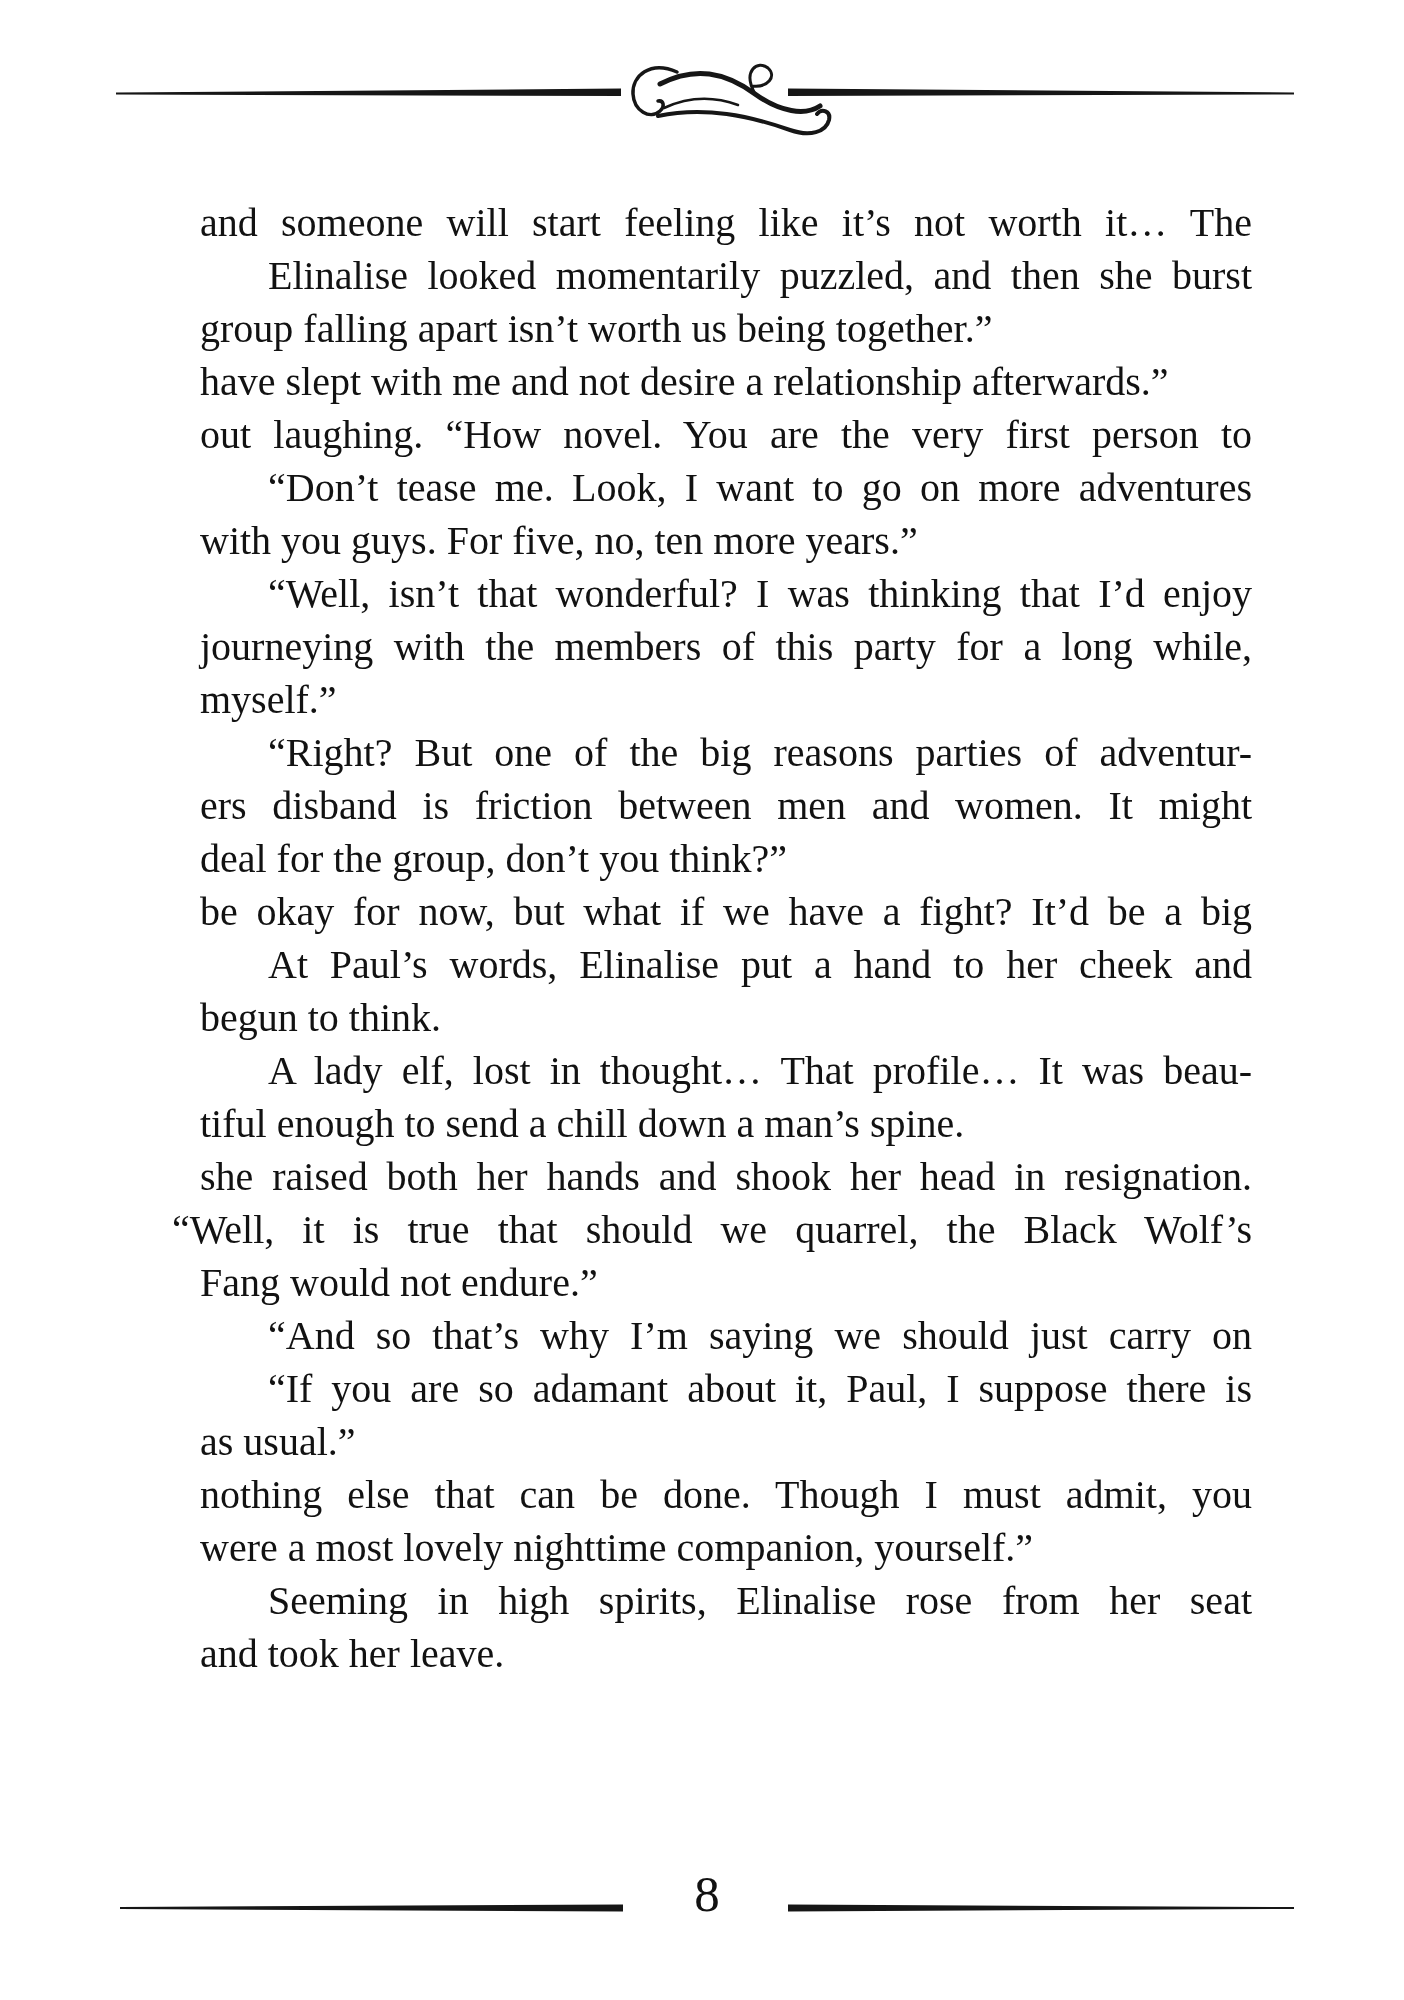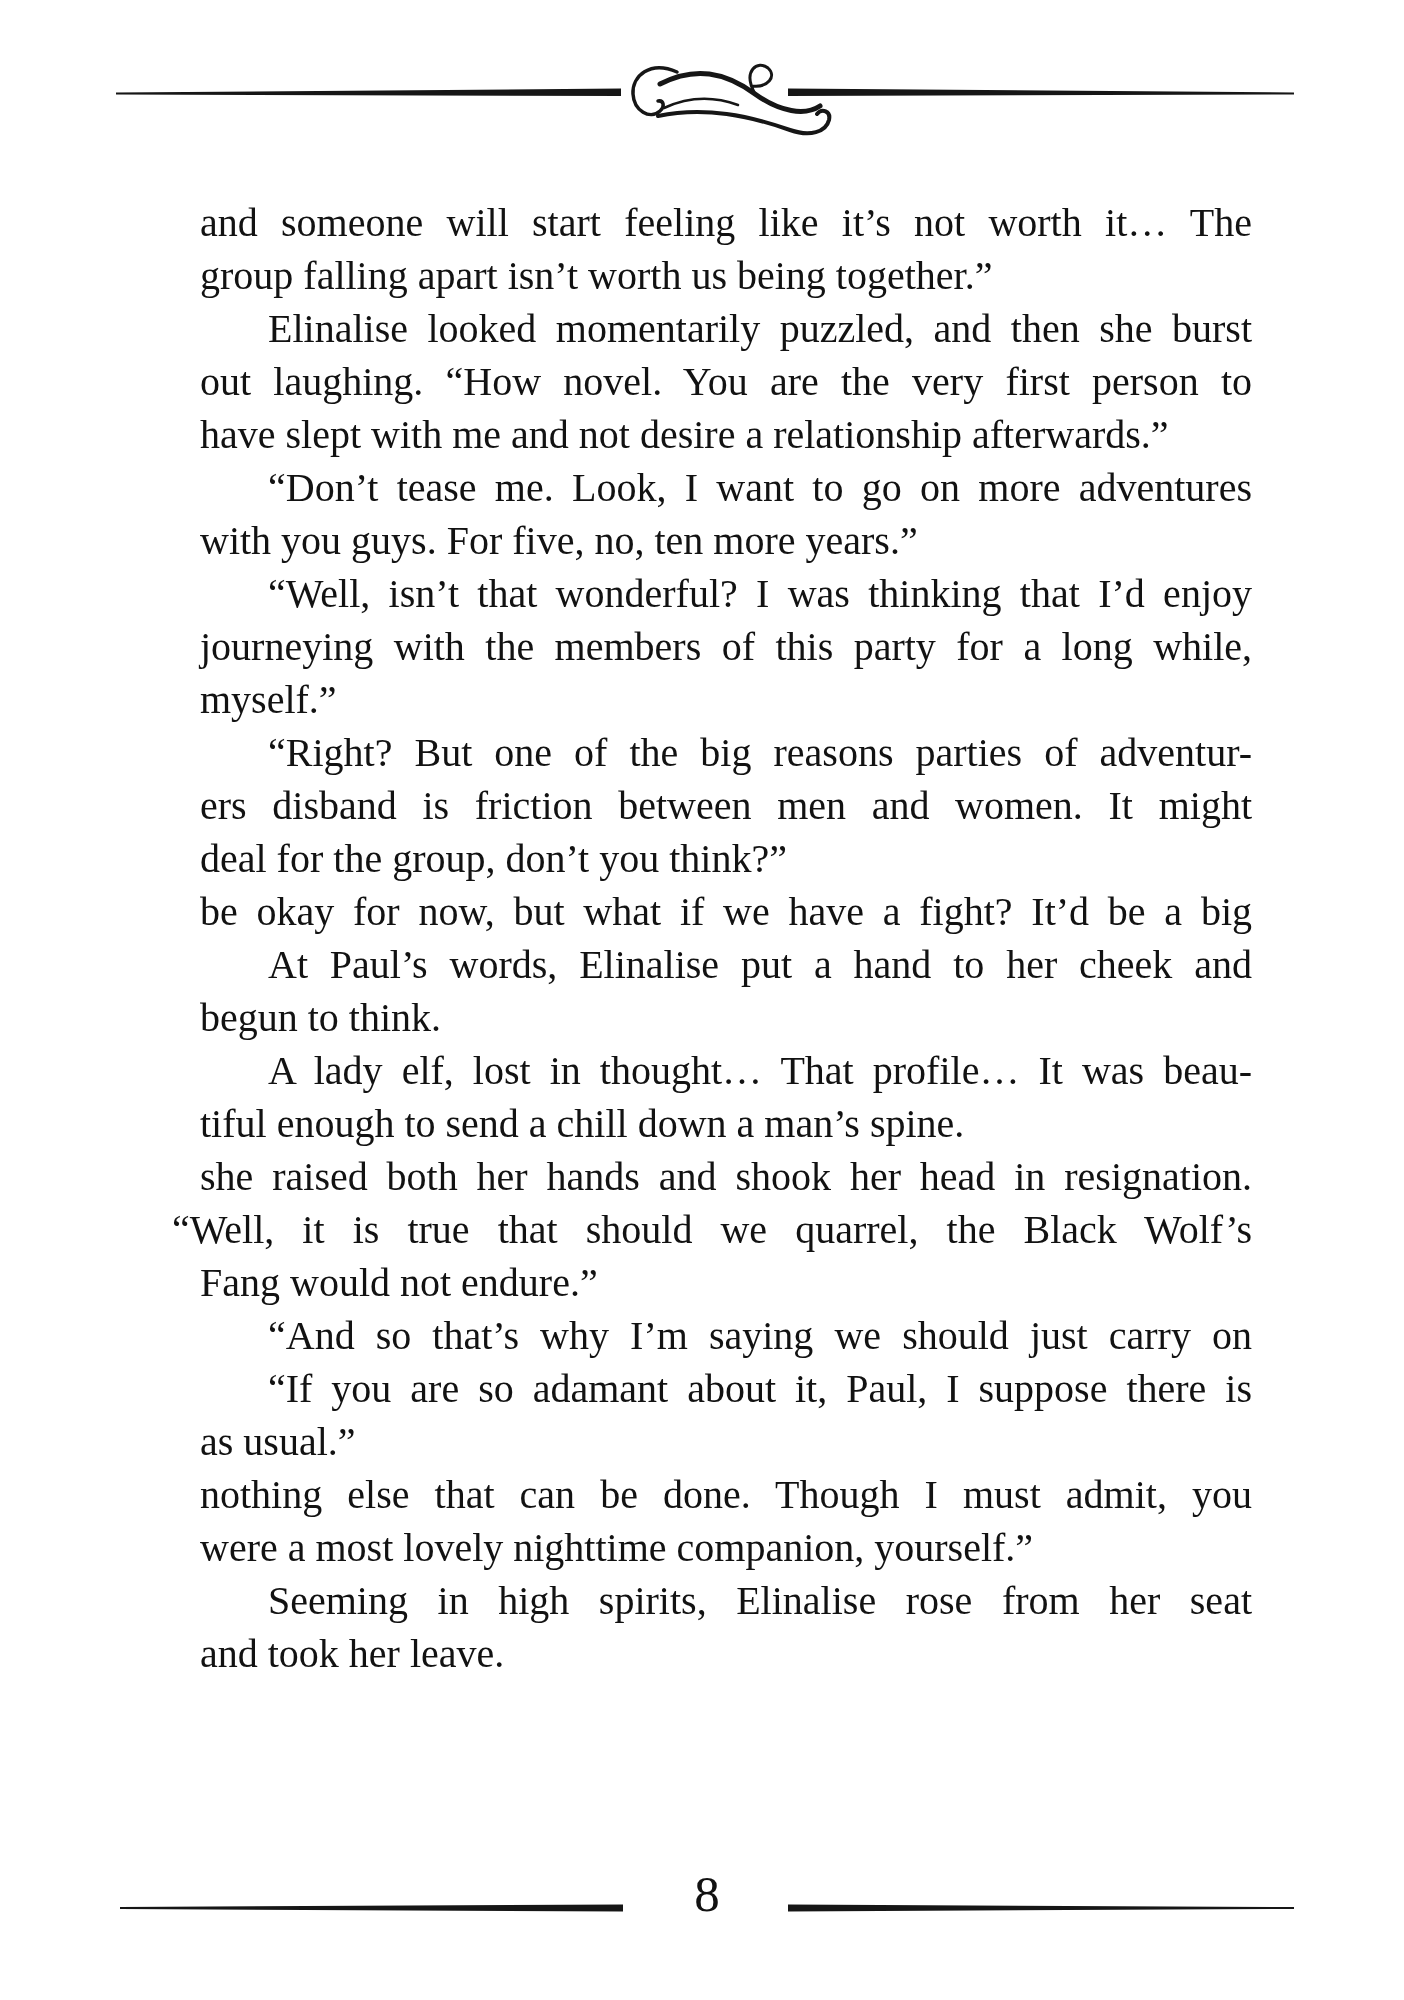--- a/index.html
+++ b/index.html
@@ -62,24 +62,24 @@
       <path d="M 30,20 C 65,2 95,8 125,30 C 150,48 175,52 190,42" stroke-width="5"></path>
       <path d="M 47,8 C 20,-4 2,12 3,30 C 4,47 20,56 30,47 C 35,43 34,36 28,37" stroke-width="3.5"></path>
       <path d="M 125,30 C 112,6 128,-4 138,4 C 147,12 138,24 122,22" stroke-width="3"></path>
       <path d="M 28,52 C 75,42 120,52 160,66 C 180,73 196,68 199,56 C 201,47 192,44 187,50" stroke-width="4"></path>
       <path d="M 34,44 C 60,32 86,33 108,41" stroke-width="2.5"></path>
     </g>
   </svg>
 
   <div class="text-block">
       <div class="line j">and someone will start feeling like it’s not worth it… The</div>
+      <div class="line j" style="padding-left: 68px;">Elinalise looked momentarily puzzled, and then she burst</div>
       <div class="line l">group falling apart isn’t worth us being together.”</div>
-      <div class="line j" style="padding-left: 68px;">Elinalise looked momentarily puzzled, and then she burst</div>
+      <div class="line l">have slept with me and not desire a relationship afterwards.”</div>
       <div class="line j">out laughing. “How novel. You are the very first person to</div>
-      <div class="line l">have slept with me and not desire a relationship afterwards.”</div>
       <div class="line j" style="padding-left: 68px;">“Don’t tease me. Look, I want to go on more adventures</div>
       <div class="line l">with you guys. For five, no, ten more years.”</div>
       <div class="line j" style="padding-left: 68px;">“Well, isn’t that wonderful? I was thinking that I’d enjoy</div>
       <div class="line j">journeying with the members of this party for a long while,</div>
       <div class="line l">myself.”</div>
       <div class="line j" style="padding-left: 68px;">“Right? But one of the big reasons parties of adventur-</div>
       <div class="line j">ers disband is friction between men and women. It might</div>
       <div class="line l">deal for the group, don’t you think?”</div>
       <div class="line j">be okay for now, but what if we have a fight? It’d be a big</div>
       <div class="line j" style="padding-left: 68px;">At Paul’s words, Elinalise put a hand to her cheek and</div>

